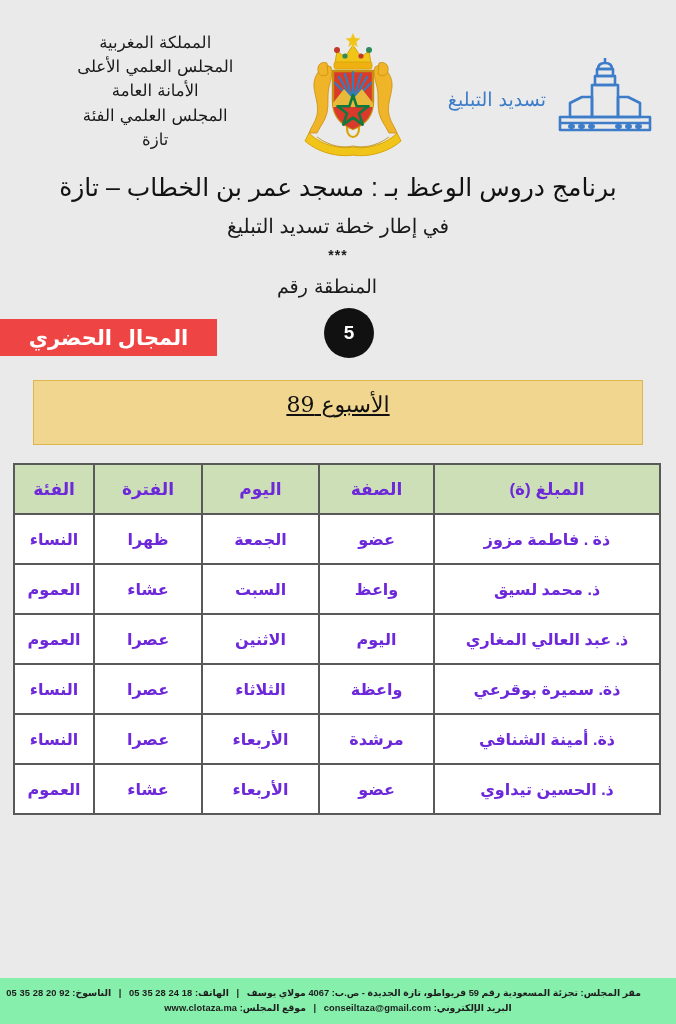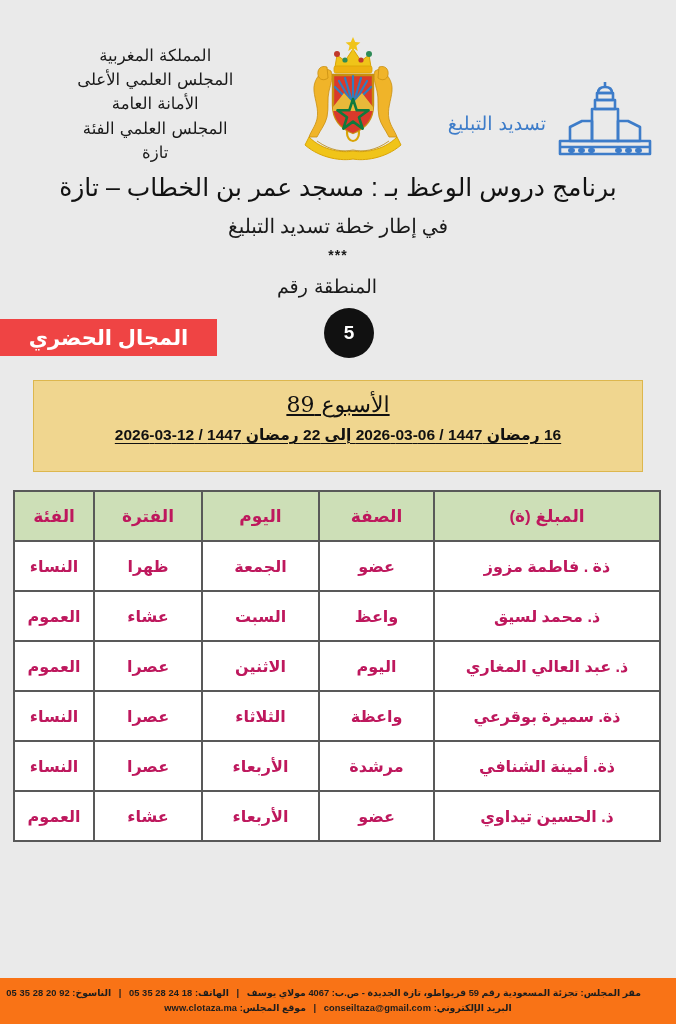--- a/index.html
+++ b/index.html
@@ -24,21 +24,21 @@
     background: #eaeaea;
     display: flex;
     flex-direction: column;
   }
 
   
   .header {
     height: 165px;
     display: flex;
     flex-direction: row-reverse;
-    align-items: flex-end;
+    align-items: center;
     padding: 14px 12px 0 12px;
     position: relative;
     margin-left: 19px;
   }
 
   .header-text {
     width: 252px;
     text-align: center;
     font-family: "DejaVu Serif", "Liberation Serif", serif;
     font-size: 16.5px;
@@ -78,21 +78,21 @@
   .title-main {
     text-align: center;
     font-size: 25px;
     font-weight: normal;
     color: #121212;
     margin-top: 8px;
     letter-spacing: -0.2px;
   }
   .title-sub {
     text-align: center;
-    font-family: Liberation Serif, serif;
+    font-family: Liberation Sans, sans-serif;
     font-size: 20px;
     color: #1a1a1a;
     margin-top: 12px;
   }
   .title-stars {
     text-align: center;
     font-size: 14px;
     color: #1a1a1a;
     letter-spacing: 1px;
     margin-top: 9px;
@@ -204,21 +204,21 @@
     table-layout: fixed;
   }
   table.schedule th,
   table.schedule td {
     border: 2px solid #595959;
     height: 50px;
     text-align: center;
     vertical-align: middle;
     font-size: 16px;
     font-weight: bold;
-    color: #be185d;
+    color: #6d28d9;
     padding: 2px 4px;
   }
   table.schedule th {
     background: #cddfb7;
     font-size: 17px;
   }
   table.schedule td {
     background: #ffffff;
   }
   col.c-name  { width: 226px; }
@@ -226,21 +226,21 @@
   col.c-day   { width: 117px; }
   col.c-time  { width: 108px; }
   col.c-cat   { width: 80px; }
 
   
   .footer {
     position: absolute;
     bottom: 0;
     right: 0;
     width: 676px;
-    background: #f97316;
+    background: #86efac;
     padding: 8px 35px 9px 35px;
     text-align: center;
     line-height: 1.55;
   }
   .footer-line {
     font-size: 9.3px;
     font-weight: bold;
     color: #1d1d1d;
     white-space: nowrap;
     letter-spacing: 0.1px;
@@ -348,21 +348,20 @@
   <div class="zone-wrap">
     <div class="zone-label">المنطقة رقم</div>
     <div class="zone-circle">5</div>
     <div class="zone-badge">المجال الحضري</div>
   </div>
 
   <div class="week-box">
     <div>
       <span class="week-title">الأسبوع 89</span>
     </div>
-    <div class="week-dates">16 رمضان 1447 / 06-03-2026 إلى 22 رمضان 1447 / 12-03-2026</div>
   </div>
 
 
   <div class="table-wrap">
     <table class="schedule">
       <colgroup>
         <col class="c-name">
           <col class="c-role">
           <col class="c-day">
           <col class="c-time">

